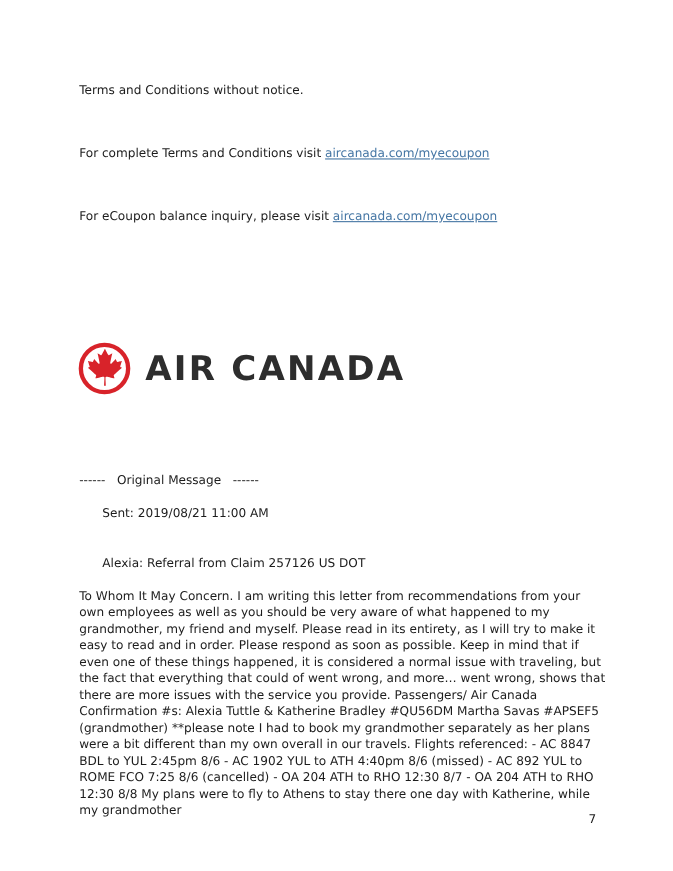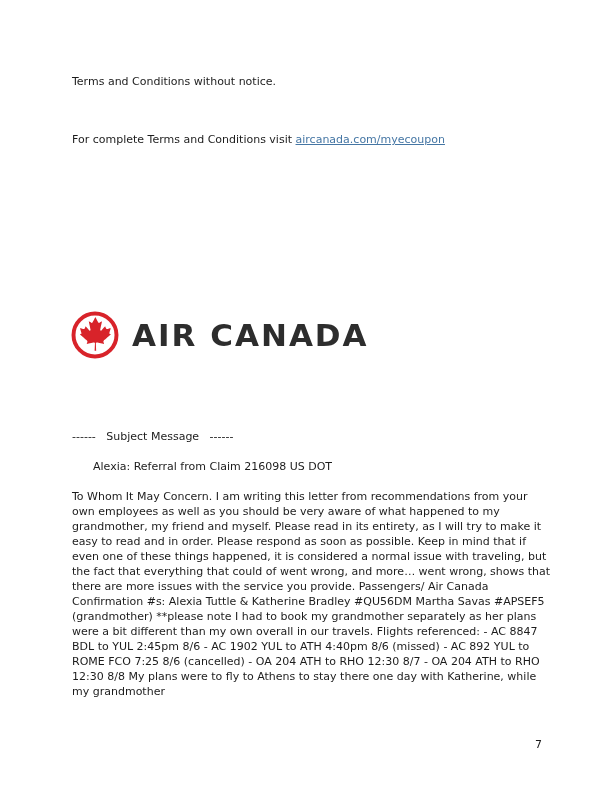--- a/index.html
+++ b/index.html
@@ -51,35 +51,41 @@
 <body>
 
 <div class="page">
 
   <div class="abs textblock terms-notice">Terms and Conditions without notice.</div>
 
   <div class="abs textblock complete-terms">
     <span>For complete Terms and Conditions visit </span><a class="doclink">aircanada.com/myecoupon</a>
   </div>
 
+  <div class="abs textblock balance-inquiry">
+    <span>For eCoupon balance inquiry, please visit </span><a class="doclink">aircanada.com/myecoupon</a>
+  </div>
 
   <div class="abs logo">
     <svg class="rondelle" width="50" height="50" viewBox="0 0 57 57" aria-hidden="true">
       <circle cx="28.5" cy="28.5" r="24.5" fill="none" stroke="currentColor" stroke-width="4.5"></circle>
       <g transform="translate(9.5,8) scale(0.076)">
         <path fill="currentColor" d="M383.8 351.7c2.5-2.5 105.2-92.4 105.2-92.4l-17.5-7.5c-10-4.9-7.4-11.5-5-17.4 2.4-7.6 20.1-67.3 20.1-67.3s-47.7 10-57.7 12.5c-7.5 2.4-10-2.5-12.5-7.5s-15-32.4-15-32.4-52.6 59.9-55.1 62.3c-10 7.5-20.1 0-17.6-10 0-10 27.6-129.6 27.6-129.6s-30.1 17.4-40.1 22.4c-7.5 5-12.6 5-17.6-5C293.5 72.3 255.9 0 255.9 0s-37.5 72.3-42.5 79.8c-5 10-10 10-17.6 5-10-5-40.1-22.4-40.1-22.4S183.3 182 183.3 192c2.5 10-7.5 17.5-17.6 10-2.5-2.5-55.1-62.3-55.1-62.3S98.1 167 95.6 172s-5 9.9-12.5 7.5C73 177 25.4 167 25.4 167s17.6 59.7 20.1 67.3c2.4 6 5 12.5-5 17.4L23 259.3s102.6 89.9 105.2 92.4c5.1 5 10 7.5 7.6 17.5-2.5 10-10 35-10 35s95.2-20 105.2-22.5c8.7-.9 18.3 2.5 18.3 12.5s-5.1 110.9-5.1 110.9h24.1s-5.1-100.9-5.1-110.9 9.6-13.4 18.3-12.5c10 2.5 105.2 22.5 105.2 22.5s-7.5-25-10-35c-2.5-10 2.5-12.5 7.6-17.5z"></path>
       </g>
     </svg>
     <span class="wordmark">AIR CANADA</span>
   </div>
 
 
   <div class="abs email-block">
-    <div class="line">------   Subject Message   ------</div>
+    <div class="line">------   Original Message   ------</div>
     <div class="line">
-      <span>Alexia: </span><span>Referral from Claim 216098 US DOT</span>
+      <span>Sent: </span><span>2019/08/21 11:00 AM</span>
+    </div>
+    <div class="line">
+      <span>Alexia: </span><span>Referral from Claim 257126 US DOT</span>
     </div>
     <p class="email-body">To Whom It May Concern. I am writing this letter from recommendations from your own employees as well as you should be very aware of what happened to my grandmother, my friend and myself. Please read in its entirety, as I will try to make it easy to read and in order. Please respond as soon as possible. Keep in mind that if even one of these things happened, it is considered a normal issue with traveling, but the fact that everything that could of went wrong, and more… went wrong, shows that there are more issues with the service you provide. Passengers/ Air Canada Confirmation #s: Alexia Tuttle &amp; Katherine Bradley #QU56DM Martha Savas #APSEF5 (grandmother) **please note I had to book my grandmother separately as her plans were a bit different than my own overall in our travels. Flights referenced: - AC 8847 BDL to YUL 2:45pm 8/6 - AC 1902 YUL to ATH 4:40pm 8/6 (missed) - AC 892 YUL to ROME FCO 7:25 8/6 (cancelled) - OA 204 ATH to RHO 12:30 8/7 - OA 204 ATH to RHO 12:30 8/8 My plans were to fly to Athens to stay there one day with Katherine, while my grandmother</p>
   </div>
 
   <div class="abs page-number">7</div>
 
 </div>
 
 </body></html>

